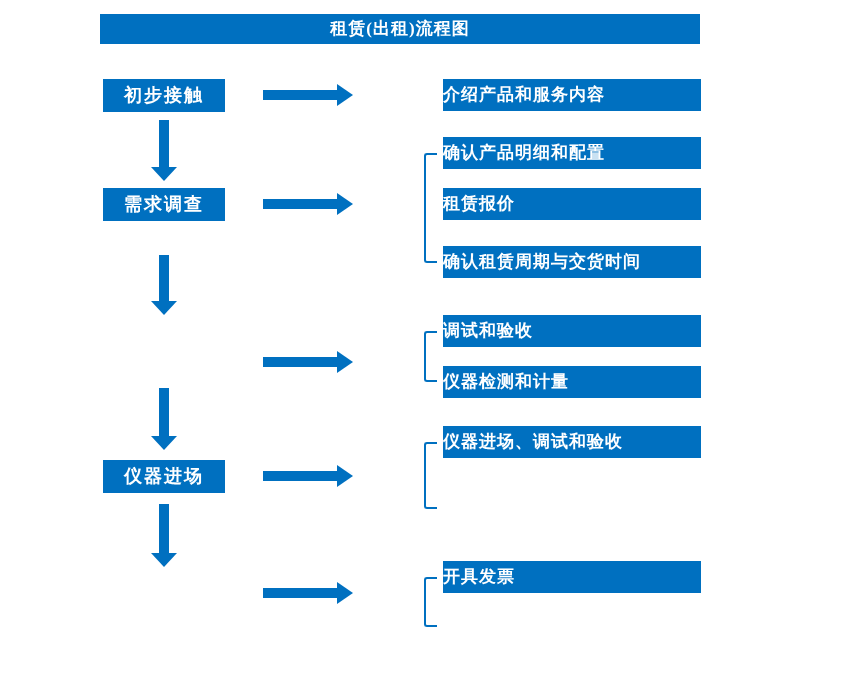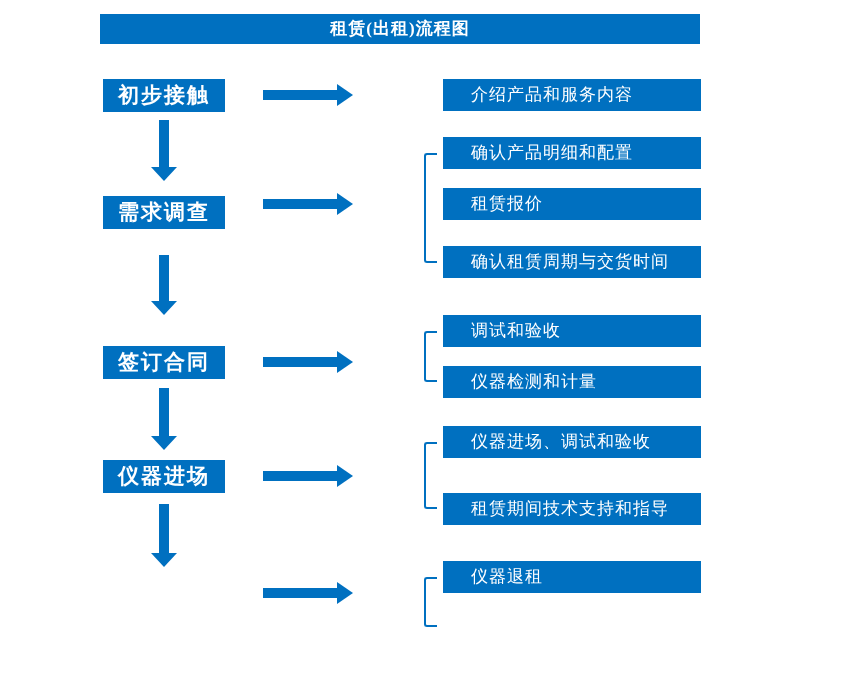--- a/index.html
+++ b/index.html
@@ -10,27 +10,27 @@
 
   .title-bar {
     position: absolute; left: 100px; top: 14px; width: 600px; height: 30px;
     background: var(--blue); color: var(--white); font-weight: bold;
     font-size: 17px; line-height: 30px; text-align: center; letter-spacing: 1px;
   }
 
   .step {
     position: absolute; left: 103px; width: 122px; height: 33px;
     background: var(--blue); color: var(--white); font-weight: bold;
-    font-size: 21px; line-height: 33px; text-align: center; letter-spacing: 2px;
+    font-size: 18px; line-height: 33px; text-align: center; letter-spacing: 2px;
   }
 
   .detail {
     position: absolute; left: 443px; width: 258px; height: 32px;
-    background: var(--blue); color: var(--white); font-weight: normal;
-    font-size: 17px; line-height: 32px; padding-left: 28px; white-space: nowrap;
+    background: var(--blue); color: var(--white); font-weight: bold;
+    font-size: 17px; line-height: 32px; padding-left: 0; white-space: nowrap;
     letter-spacing: 1px;
   }
 
   .harrow { position: absolute; left: 263px; width: 90px; height: 22px; }
   .harrow .shaft { position: absolute; left: 0; top: 6px; width: 75px; height: 10px; background: var(--blue); }
   .harrow .head { position: absolute; right: 0; top: 0; width: 0; height: 0;
     border-top: 11px solid transparent; border-bottom: 11px solid transparent; border-left: 16px solid var(--blue); }
 
   .varrow { position: absolute; left: 151px; width: 26px; }
   .varrow .shaft { position: absolute; left: 8px; top: 0; bottom: 12px; width: 10px; background: var(--blue); }
@@ -46,22 +46,21 @@
   }
 </style>
 </head>
 <body>
 
 <div class="canvas">
 
   <div class="title-bar">租赁(出租)流程图</div>
 
   <div class="step" style="top:79px">初步接触</div>
-  <div class="step" style="top:196px">需求调查</div>
-  <div class="step" style="top:346px">签订合同</div>
+  <div class="step" style="top:188px">需求调查</div>
   <div class="step" style="top:460px">仪器进场</div>
 
   <div class="varrow" style="top:120px;height:61px">
     <div class="shaft"></div>
     <div class="head"></div>
   </div>
   <div class="varrow" style="top:255px;height:60px">
     <div class="shaft"></div>
     <div class="head"></div>
   </div>
@@ -100,16 +99,15 @@
   <div class="bracket" style="top:442px;height:67px"></div>
   <div class="bracket" style="top:577px;height:50px"></div>
 
   <div class="detail" style="top:79px">介绍产品和服务内容</div>
   <div class="detail" style="top:188px">租赁报价</div>
   <div class="detail" style="top:137px">确认产品明细和配置</div>
   <div class="detail" style="top:246px">确认租赁周期与交货时间</div>
   <div class="detail" style="top:315px">调试和验收</div>
   <div class="detail" style="top:366px">仪器检测和计量</div>
   <div class="detail" style="top:426px">仪器进场、调试和验收</div>
-  <div class="detail" style="top:493px">租赁期间技术支持和指导</div>
-  <div class="detail" style="top:561px">仪器退租</div>
+  <div class="detail" style="top:561px">开具发票</div>
 
 </div>
 
 </body></html>

